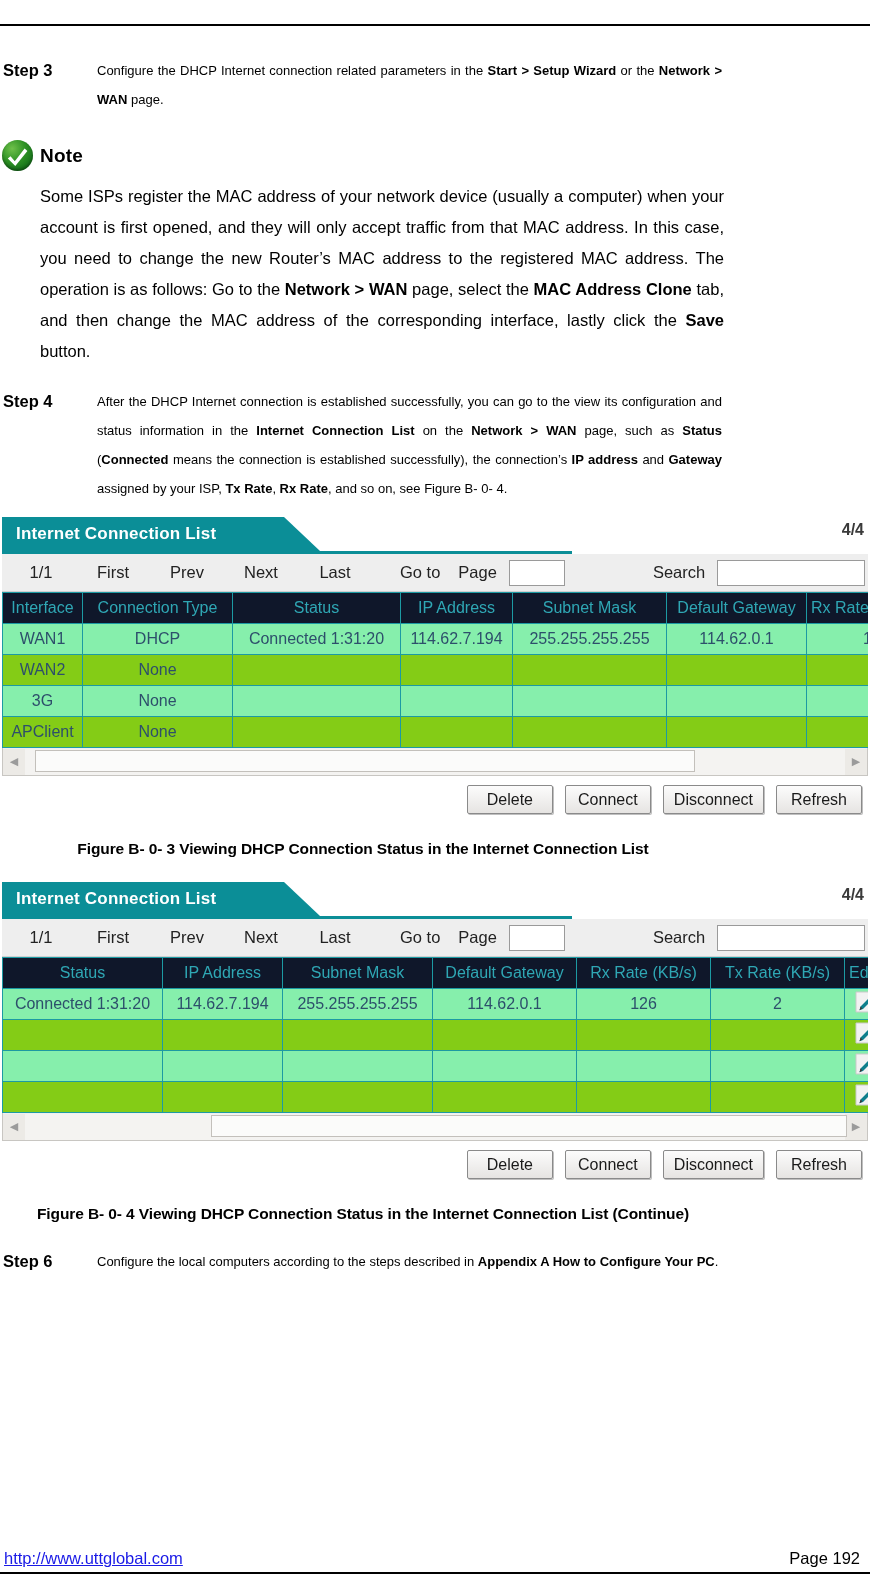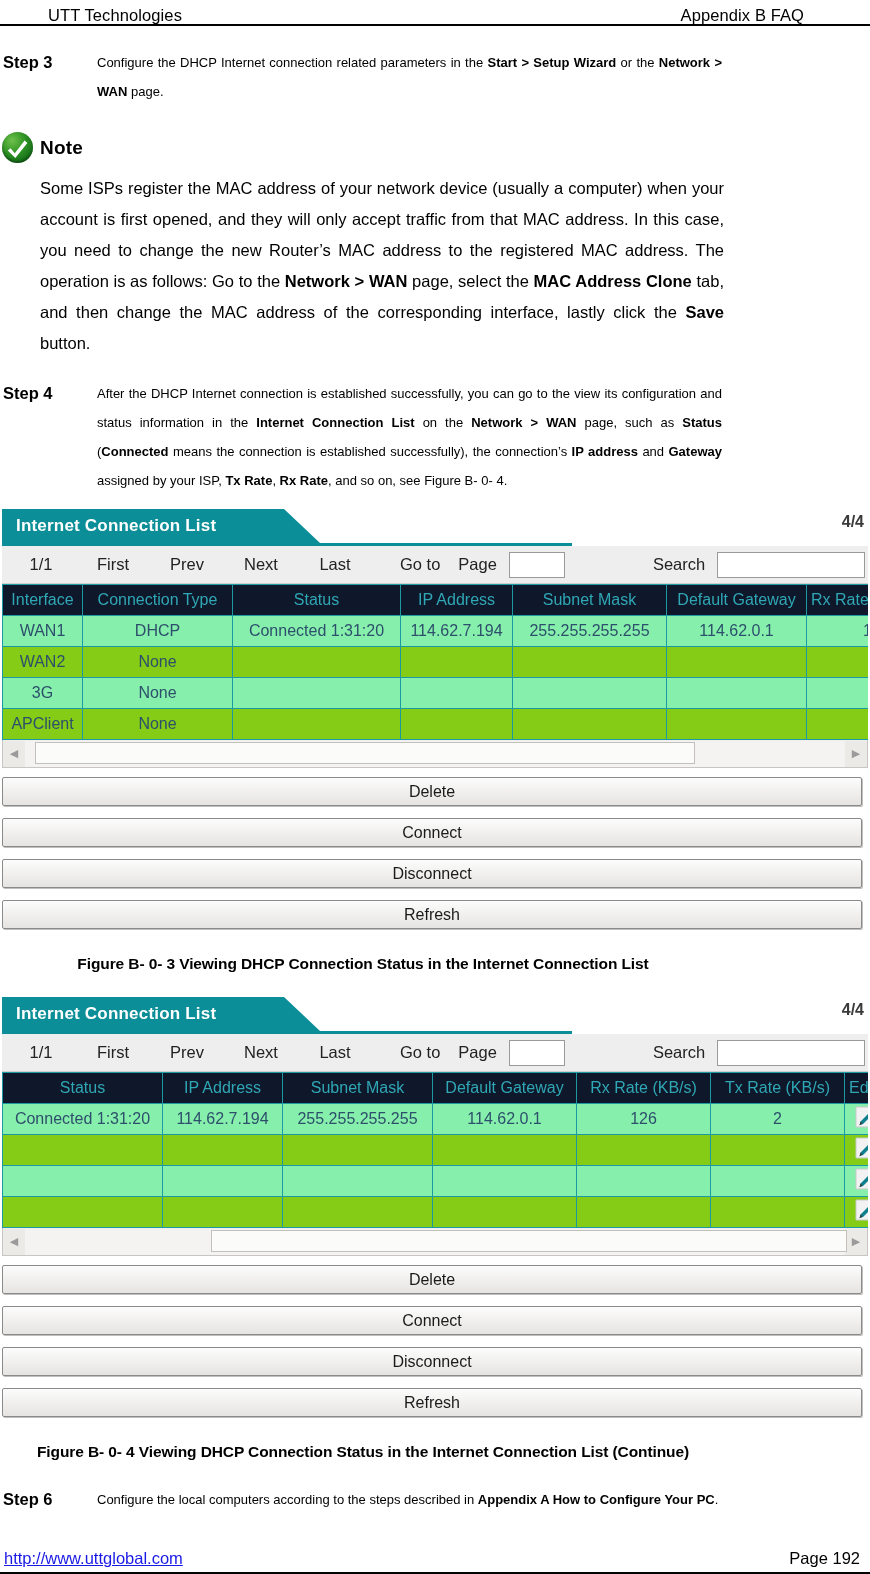--- a/index.html
+++ b/index.html
@@ -43,21 +43,21 @@
     top: 24px;
     left: 0;
     width: 870px;
     height: 0;
     border-top: 2.5px solid #000;
   }
 
   
   .content {
     position: absolute;
-    top: 48px;
+    top: 56px;
     left: 0;
     width: 726px;
   }
 
   .step {
     display: flex;
     align-items: flex-start;
     margin: 0 0 14px 0;
   }
   .step-label {
@@ -252,21 +252,20 @@
     background: #fbfbfa;
     border: 1px solid #c3c0bb;
     box-sizing: border-box;
   }
 
   .panel-buttons {
     display: flex;
     justify-content: flex-end;
     gap: 12px;
     padding: 9px 6px 4px 0;
-    flex-direction: column;
   }
   .ui-btn {
     min-width: 86px;
     height: 29px;
     border: 1px solid #8a8a8a;
     border-radius: 2px;
     background: linear-gradient(#fcfcfc, #e6e4e2);
     box-shadow: 1px 1px 0 rgba(0,0,0,.25);
     font-size: 16px;
     color: #1a1a1a;
@@ -310,24 +309,20 @@
     width: 870px;
     border-top: 2.5px solid #000;
     height: 0;
   }
 </style>
 </head>
 <body>
 
 <div class="page">
 
-  <div class="doc-header">
-    <span class="hdr-left">UTT Technologies</span>
-    <span class="hdr-right">Appendix B FAQ</span>
-  </div>
   <div class="header-rule"></div>
 
   <div class="content">
 
     <div class="step">
       <div class="step-label">Step 3</div>
       <div class="step-body j"><span>Configure the DHCP Internet connection related parameters in the </span><b>Start &gt; Setup Wizard</b><span> or the </span><b>Network &gt; WAN</b><span> page.</span></div>
     </div>
 
     <div class="note-head">

